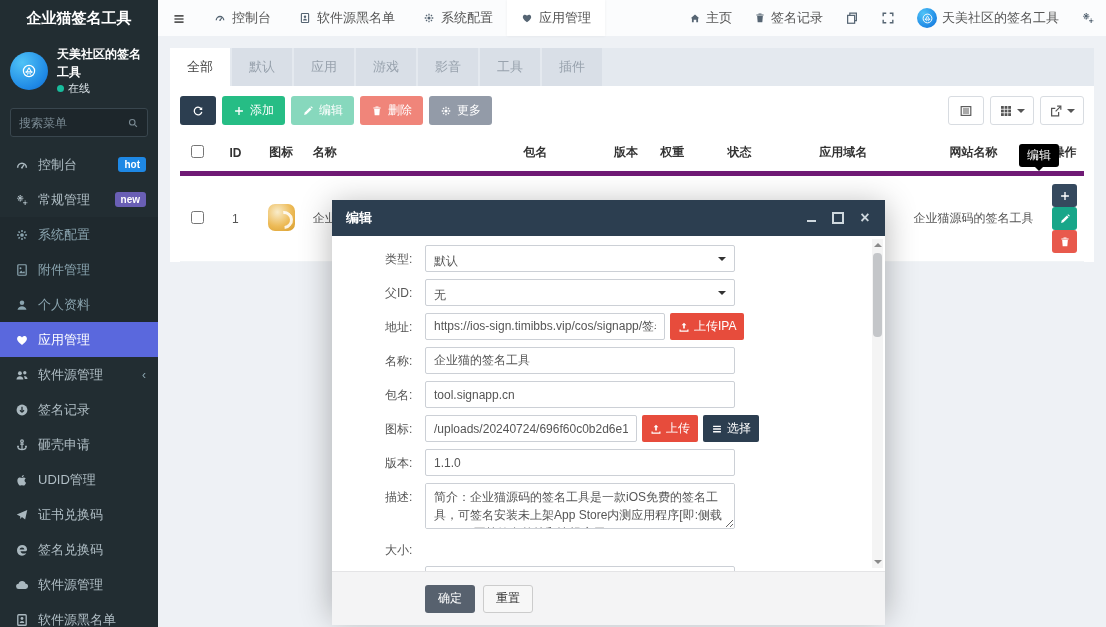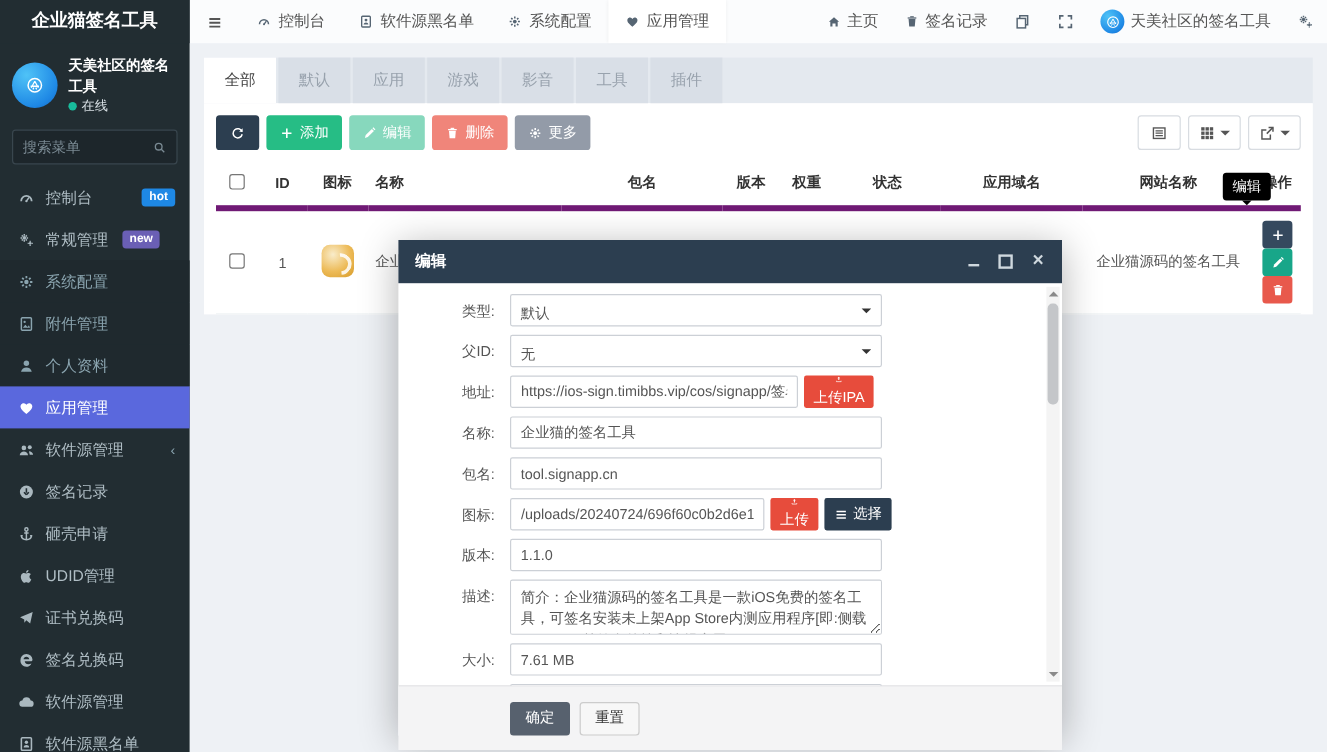--- a/index.html
+++ b/index.html
@@ -22,21 +22,21 @@
   .sb-search input::placeholder { color:#7a8a93; }
   .sb-search .i { color:#7a8a93; }
   .menu-item { height:35px; display:flex; align-items:center; padding:0 12px; color:#b0bec5; font-size:13px; cursor:pointer; }
   .menu-item .mi-icon { width:19px; margin-right:7px; color:#aab8bf; text-align:center; flex:0 0 auto; }
   .menu-item.sub { background:#1f292e; color:#8aa4af; }
   .menu-item.sub .mi-icon { color:#8aa4af; }
   .menu-item.active { background:#5a68dd; color:#fff; }
   .menu-item.active .mi-icon { color:#fff; }
   .mi-badge { margin-left:auto; font-size:10px; color:#fff; padding:2px 6px; border-radius:3px; font-weight:bold; }
   .mi-badge.hot { background:#1e88e5; }
-  .mi-badge.new { background:#6a5fb5;margin-left:12px; }
+  .mi-badge.new { background:#6a5fb5; }
   .mi-chevron { margin-left:auto; color:#8aa4af; font-size:12px; }
 
   
   .topnav { position:absolute; left:158px; top:0; right:0; height:36px; background:#fbfcfd; display:flex; align-items:center; z-index:4; }
   .hamburger { padding:0 14px; color:#555; cursor:pointer; }
   .nav-item { height:36px; display:flex; align-items:center; gap:6px; padding:0 14px; color:#555; cursor:pointer; }
   .nav-item.active { background:#fff; box-shadow:0 0 3px rgba(0,0,0,.06); }
   .nav-item .i { color:#566573; }
   .topnav-right { margin-left:auto; display:flex; align-items:center; }
   .tn-right-item { height:36px; display:flex; align-items:center; gap:5px; padding:0 11px; color:#555; cursor:pointer;text-align:right; }
@@ -88,21 +88,21 @@
   .form-row { display:flex; align-items:flex-start; margin-bottom:7px; }
   .form-label { width:40px; padding-top:6px; font-size:12px; color:#555; flex:0 0 auto; }
   .control { height:27px; border:1px solid #ccd0d6; border-radius:2px; background:#fff; font-size:12px; color:#555; padding:0 8px; }
   .control.full { width:310px; }
   .fake-select { width:310px; display:flex; align-items:center; cursor:pointer; }
   .fake-select .sel-caret { margin-left:auto; width:0; height:0; border:4px solid transparent; border-top-color:#333; margin-top:4px; }
   .control.url { width:240px; }
   .control.icon-path { width:212px; }
   textarea.control { width:310px; height:46px; padding:4px 8px; line-height:1.5; resize:vertical; font-family:"Liberation Sans","DejaVu Sans",sans-serif; }
   .mini-btn { height:27px; border:none; border-radius:2px; color:#fff; font-size:12px; display:inline-flex; align-items:center; gap:4px; padding:0 8px; margin-left:5px; cursor:pointer; }
-  .mini-red { background:#e74c3c;flex-direction:column; }
+  .mini-red { background:#e74c3c; }
   .mini-dark { background:#2c3e50; }
   .mini-btn .i12 { color:#fff; }
   .mscroll { position:absolute; right:2px; top:3px; width:11px; height:329px; background:#f4f4f4; }
   .ms-up, .ms-down { position:absolute; left:0; width:11px; height:12px; display:flex; align-items:center; justify-content:center; }
   .ms-up { top:0; } .ms-down { bottom:0; }
   .ms-up::after { content:""; border:4px solid transparent; border-bottom-color:#8a8a8a; margin-bottom:4px; }
   .ms-down::after { content:""; border:4px solid transparent; border-top-color:#8a8a8a; margin-top:4px; }
   .ms-thumb { position:absolute; left:1px; top:14px; width:9px; height:84px; background:#c4c6c9; border-radius:4px; }
   .modal-footer { height:54px; background:#f4f4f5; border-top:1px solid #e4e4e6; display:flex; align-items:center; padding-left:93px; gap:8px; }
   .btn-ok { height:28px; background:#57616e; color:#fff; border:none; border-radius:3px; padding:0 13px; font-size:12px; cursor:pointer; }
@@ -611,21 +611,20 @@
     <div class="form-row">
       <span class="form-label">版本:</span>
       <input class="control full" value="1.1.0" style="">
     </div>
     <div class="form-row">
       <span class="form-label">描述:</span>
       <textarea class="control" style="">简介：企业猫源码的签名工具是一款iOS免费的签名工具，可签名安装未上架App Store内测应用程序[即:侧载APP]，严禁签名外挂和违规应用。</textarea>
     </div>
     <div class="form-row">
       <span class="form-label">大小:</span>
-      <input class="control full" value="7.61 MB" style="">
     </div>
     <div class="form-row">
       <span class="form-label">权重:</span>
       <input class="control full" value="1" style="">
     </div>
     <div class="mscroll">
       <span class="ms-up"></span>
       <span class="ms-thumb"></span>
       <span class="ms-down"></span>
     </div>

